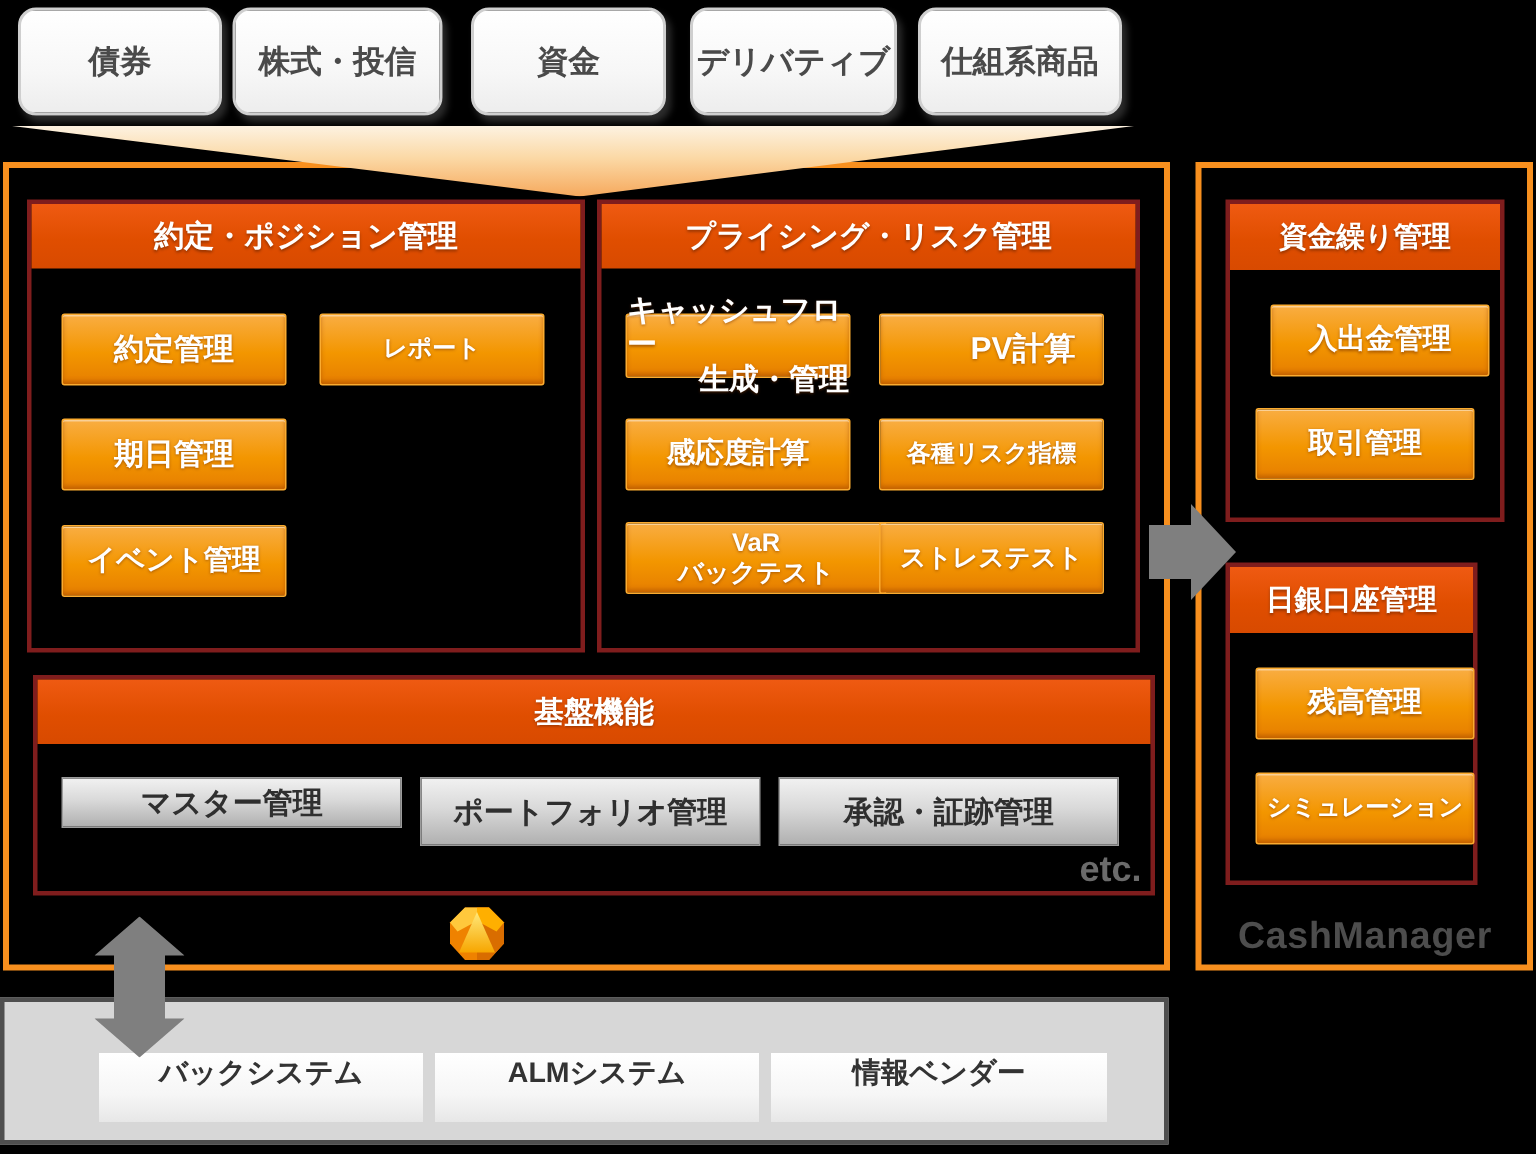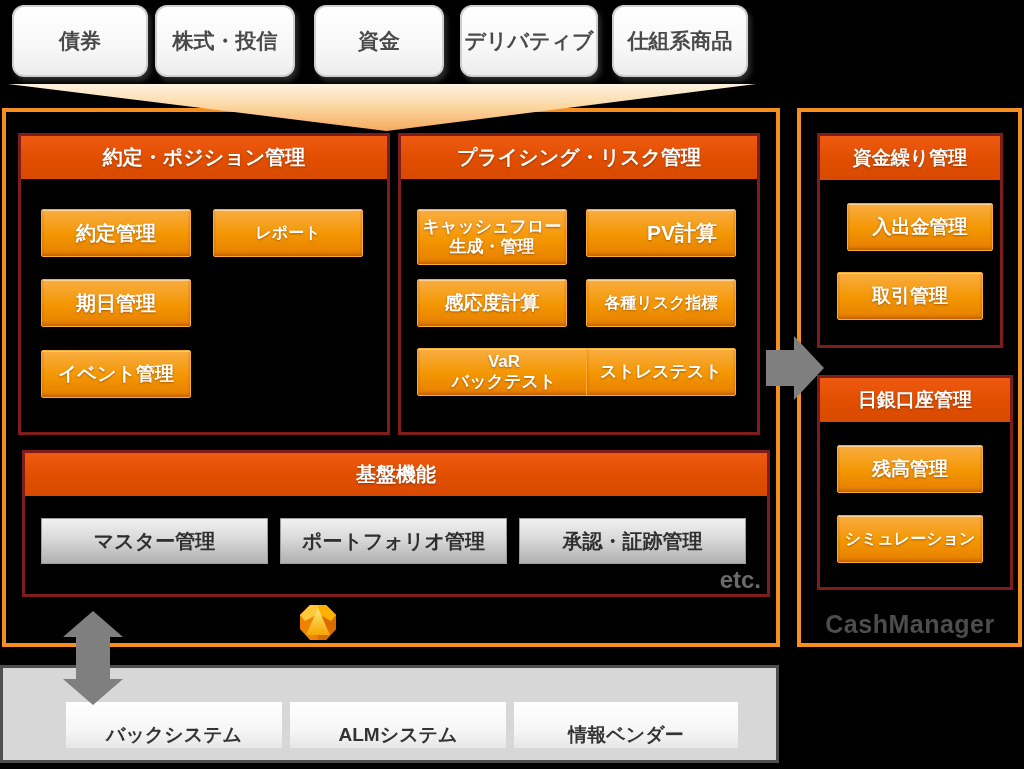--- a/index.html
+++ b/index.html
@@ -36,21 +36,21 @@
   
   .gbtn{background:linear-gradient(180deg,#f1f1f1 0%,#d9d9d9 45%,#b0b0b0 100%);
     border:1px solid #9c9c9c;color:#2f2f2f;font-weight:bold;font-size:20px;
     display:flex;align-items:center;justify-content:center;}
 
   .etc{color:#6b6b6b;font-weight:bold;font-size:24px;}
 
   
   .bottom-bar{background:#d7d7d7;border:3px solid #4f4f4f;}
   .wbox{background:linear-gradient(180deg,#ffffff 0%,#f6f6f6 60%,#e7e7e7 100%);
-    color:#333;font-weight:bold;font-size:19px;display:flex;align-items:flex-end;
+    color:#333;font-weight:bold;font-size:19px;display:flex;align-items:flex-start;
     justify-content:center;}
 
   .brand{color:#4d4d4d;font-weight:bold;font-size:25px;letter-spacing:.5px;
     text-align:center;}
   svg{display:block;}
 </style>
 </head>
 <body>
 
 <div class="abs src-box" style="left:12px;top:5px;width:136px;height:72px;">
@@ -88,21 +88,21 @@
   </div>
   <div class="abs obtn" style="left:20px;top:214px;width:150px;height:48px;font-size:19px;">
     <span>イベント管理</span>
   </div>
 </div>
 
 <div class="abs panel" style="left:398px;top:133px;width:362px;height:302px;">
   <div class="panel-hd">
     <span>プライシング・リスク管理</span>
   </div>
-  <div class="abs obtn" style="left:16px;top:73px;width:150px;height:56px;font-size:17px;">
+  <div class="abs obtn" style="left:16px;top:73px;width:150px;height:43px;font-size:20px;align-items:flex-end;">
     <span>キャッシュフロー</span>
     <span>生成・管理</span>
   </div>
   <div class="abs obtn" style="left:185px;top:73px;width:150px;height:48px;font-size:21px;padding-left:42px;">
     <span>PV計算</span>
   </div>
   <div class="abs obtn" style="left:16px;top:143px;width:150px;height:48px;font-size:19px;">
     <span>感応度計算</span>
   </div>
   <div class="abs obtn" style="left:185px;top:143px;width:150px;height:48px;font-size:16px;">
@@ -114,21 +114,21 @@
   </div>
   <div class="abs obtn" style="left:185px;top:212px;width:150px;height:48px;font-size:17px;">
     <span>ストレステスト</span>
   </div>
 </div>
 
 <div class="abs panel" style="left:22px;top:450px;width:748px;height:147px;">
   <div class="panel-hd">
     <span>基盤機能</span>
   </div>
-  <div class="abs gbtn" style="left:16px;top:65px;width:227px;height:46px;">
+  <div class="abs gbtn" style="left:16px;top:65px;width:227px;height:34px;">
     <span>マスター管理</span>
   </div>
   <div class="abs gbtn" style="left:255px;top:65px;width:227px;height:46px;">
     <span>ポートフォリオ管理</span>
   </div>
   <div class="abs gbtn" style="left:494px;top:65px;width:227px;height:46px;">
     <span>承認・証跡管理</span>
   </div>
   <div class="abs etc" style="right:6px;bottom:0px;">etc.</div>
 </div>
@@ -168,21 +168,21 @@
     <span>資金繰り管理</span>
   </div>
   <div class="abs obtn" style="left:27px;top:67px;width:146px;height:48px;font-size:19px;text-align:center;">
     <span>入出金管理</span>
   </div>
   <div class="abs obtn" style="left:17px;top:136px;width:146px;height:48px;font-size:19px;">
     <span>取引管理</span>
   </div>
 </div>
 
-<div class="abs panel" style="left:817px;top:375px;width:196px;height:215px;">
+<div class="abs panel" style="left:817px;top:375px;width:168px;height:215px;">
   <div class="panel-hd sm">
     <span>日銀口座管理</span>
   </div>
   <div class="abs obtn" style="left:17px;top:67px;width:146px;height:48px;font-size:19px;">
     <span>残高管理</span>
   </div>
   <div class="abs obtn" style="left:17px;top:137px;width:146px;height:48px;font-size:16px;">
     <span>シミュレーション</span>
   </div>
 </div>

